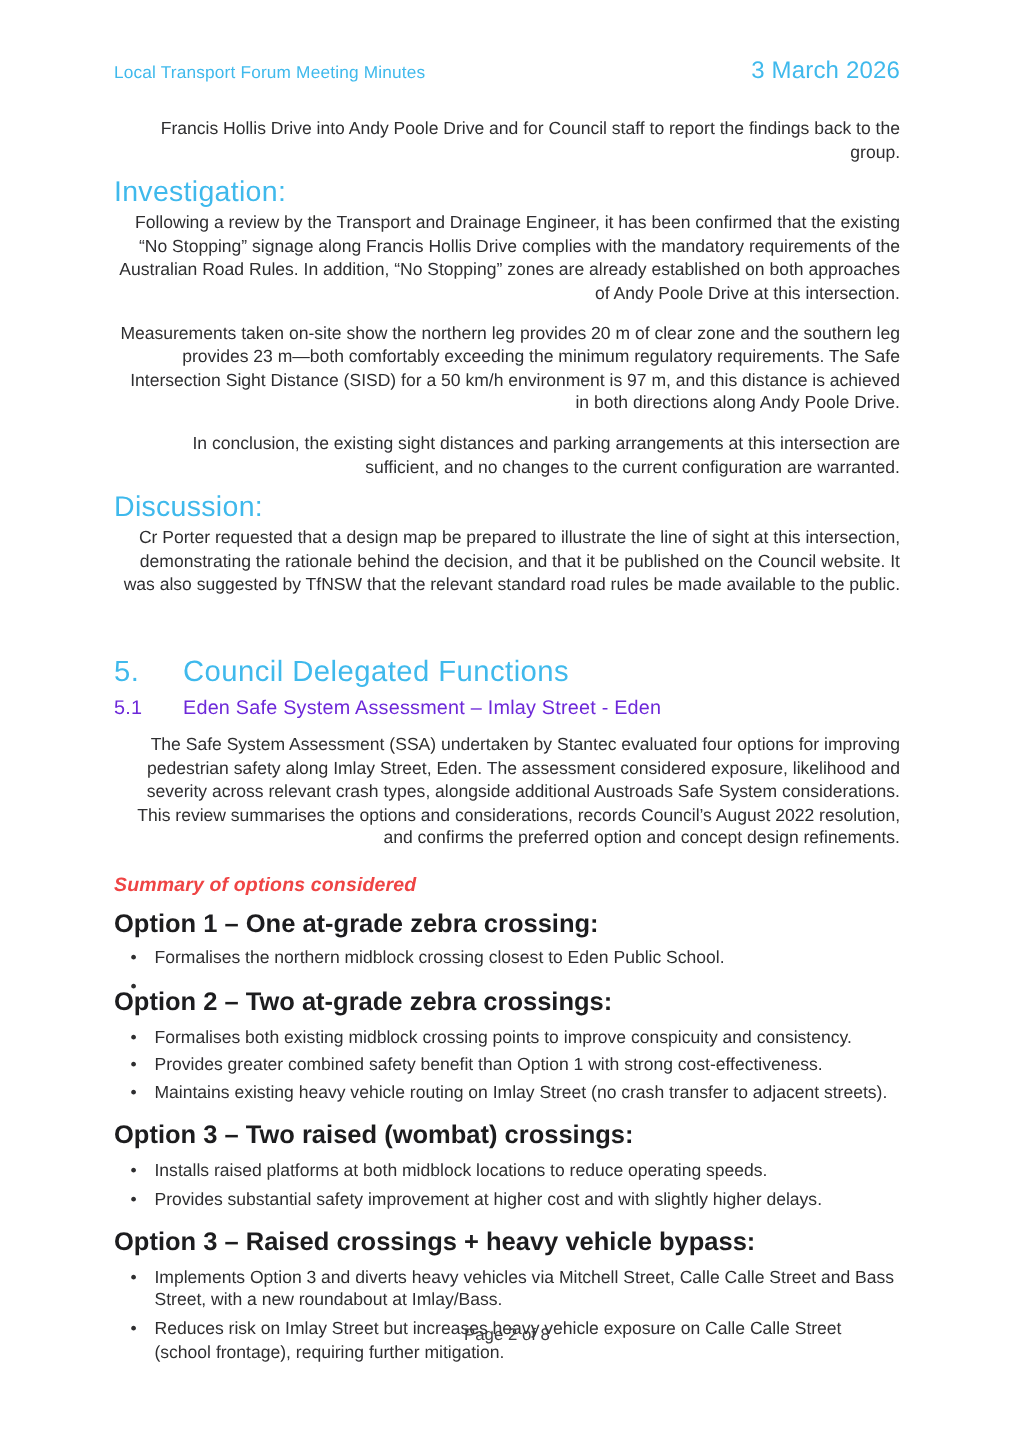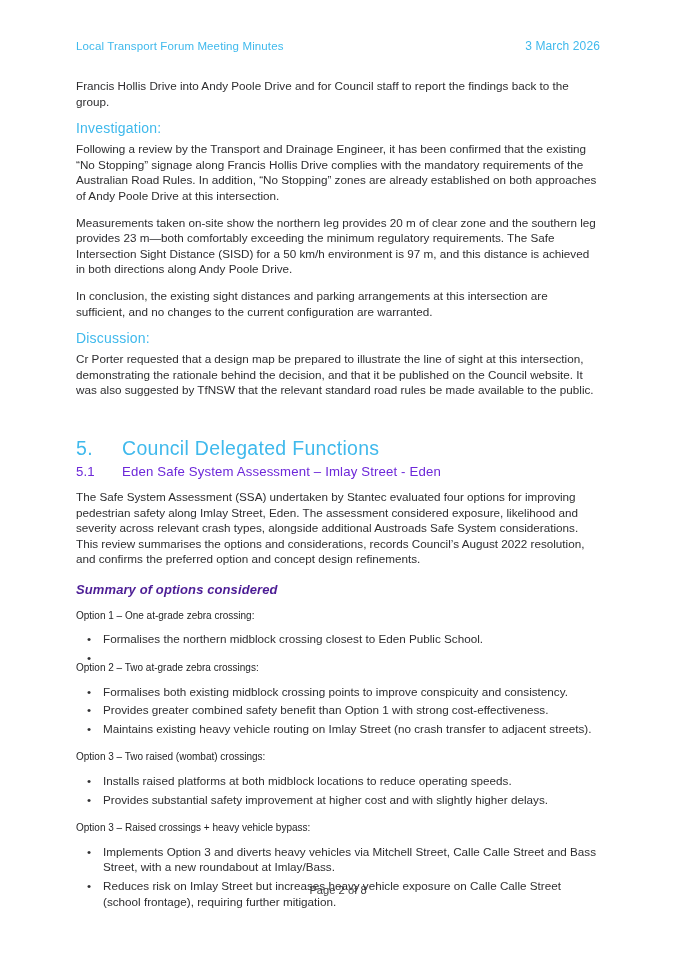--- a/index.html
+++ b/index.html
@@ -30,35 +30,35 @@
     right: 75px;
     top: 39px;
     display: flex;
     justify-content: space-between;
     align-items: baseline;
     color: #3FB9EC;
     font-size: 11.5px;
     letter-spacing: .01em;
   }
   .doc-header .hdr-title { font-size: 11.5px; }
-  .doc-header .hdr-date  { font-size: 12px; }
+  .doc-header .hdr-date  { font-size: 16px; }
 
   
   .body-text {
     color: #2e2e30;
     font-size: 11.7px;
     line-height: 15.6px;
-    text-align: left;
+    text-align: right;
     margin: 0 0 11px 0;
   }
 
   
   .blue-subhead {
     color: #3FB9EC;
-    font-size: 14px;
+    font-size: 19px;
     line-height: 17px;
     margin: 0 0 4px 0;
     letter-spacing: .2px;
   }
 
   
   .sec-heading {
     color: #3FB9EC;
     font-size: 19.5px;
     line-height: 24px;
@@ -73,35 +73,35 @@
     font-size: 13.2px;
     line-height: 18px;
     letter-spacing: .15px;
     display: flex;
     margin: 0 0 8px 0;
   }
   .subsec-heading .num { width: 46px; flex: none; }
 
   
   .summary-heading {
-    color: #4c1d95;
+    color: #ef4444;
     font-size: 13px;
     line-height: 18px;
     font-weight: bold;
     font-style: italic;
     letter-spacing: .1px;
     margin: 14px 0 9px 0;
   }
 
   
   .option-label {
     color: #1d1d1f;
-    font-size: 10px;
-    line-height: 15.6px;
-    font-weight: normal;
+    font-size: 17px;
+    line-height: 15.6px;
+    font-weight: bold;
     margin: 0 0 8px 0;
   }
   .option-block { margin-bottom: 13px; }
 
   
   ul.bullets {
     margin: 0 0 0 0;
     padding: 0;
     list-style: none;
   }

